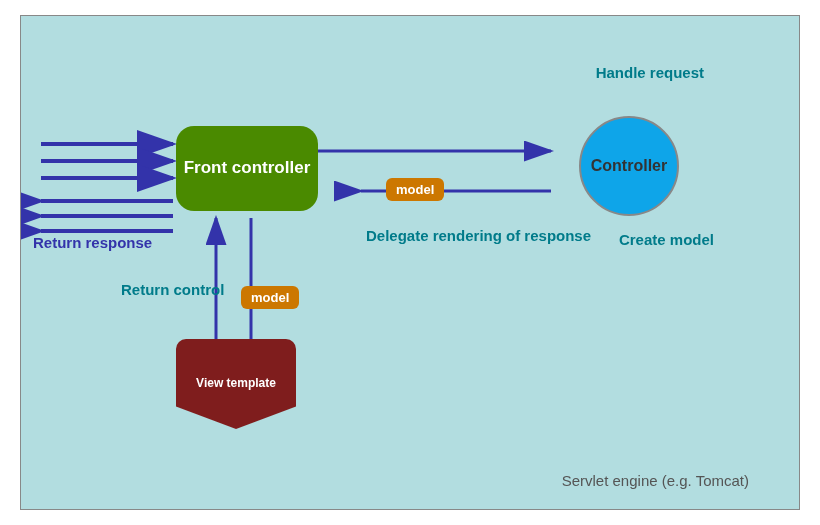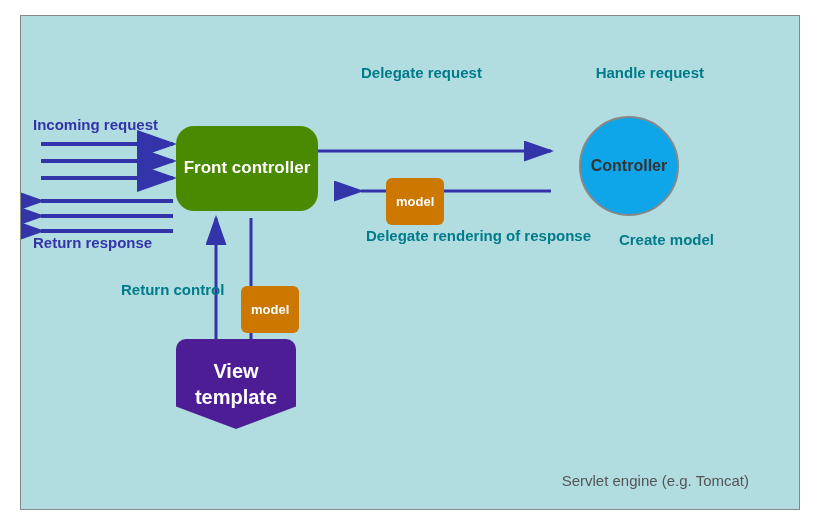--- a/index.html
+++ b/index.html
@@ -67,41 +67,41 @@
       text-align: center;
     }
 
     
     .view-template {
       position: absolute;
       left: 155px;
       bottom: 80px;
       width: 120px;
       height: 90px;
-      background: #4c1d95;
+      background: #7f1d1d;
       border-radius: 10px 10px 0 0;
       display: flex;
       align-items: center;
       justify-content: center;
       color: white;
       font-weight: bold;
-      font-size: 20px;
+      font-size: 12px;
       text-align: center;
       line-height: 1.3;
       clip-path: polygon(0 0, 100% 0, 100% 75%, 50% 100%, 0 75%);
     }
 
     
     .model-badge {
       position: absolute;
       background: #cc7700;
       color: white;
       font-weight: bold;
       font-size: 13px;
-      padding: 16px 10px;
+      padding: 4px 10px;
       border-radius: 6px;
     }
 
     
     .arrows-svg {
       position: absolute;
       top: 0;
       left: 0;
       width: 100%;
       height: 100%;
@@ -148,24 +148,20 @@
     <line x1="285" y1="135" x2="530" y2="135" stroke="#3333aa" stroke-width="3" marker-end="url(#arrowBlue)"></line>
 
     <line x1="530" y1="175" x2="340" y2="175" stroke="#3333aa" stroke-width="3" marker-end="url(#arrowBlueLeft)"></line>
 
     <line x1="195" y1="350" x2="195" y2="202" stroke="#3333aa" stroke-width="3" marker-end="url(#arrowBlue)"></line>
 
     <line x1="230" y1="202" x2="230" y2="350" stroke="#3333aa" stroke-width="3" marker-end="url(#arrowBlue)"></line>
 
   </svg>
 
-  <div class="label" style="left:12px; top:100px; color:#3333aa;">
-    <span>Incoming
-request</span>
-  </div>
 
   <div class="label" style="left:12px; top:218px; color:#3333aa;">
     <span>Return
 response</span>
   </div>
 
   <div class="front-controller">
     <span>Front
 controller</span>
   </div>
@@ -180,23 +176,20 @@
   </div>
 
   <div class="model-badge" style="left:365px; top:162px;">
     <span>model</span>
   </div>
 
   <div class="model-badge" style="left:220px; top:270px;">
     <span>model</span>
   </div>
 
-  <div class="label" style="left:340px; top:48px;">
-    <span>Delegate request</span>
-  </div>
 
   <div class="label" style="right:95px; top:48px;margin-left:21px;">
     <span>Handle
 request</span>
   </div>
 
   <div class="label" style="right:85px; top:215px;">
     <span>Create
 model</span>
   </div>

